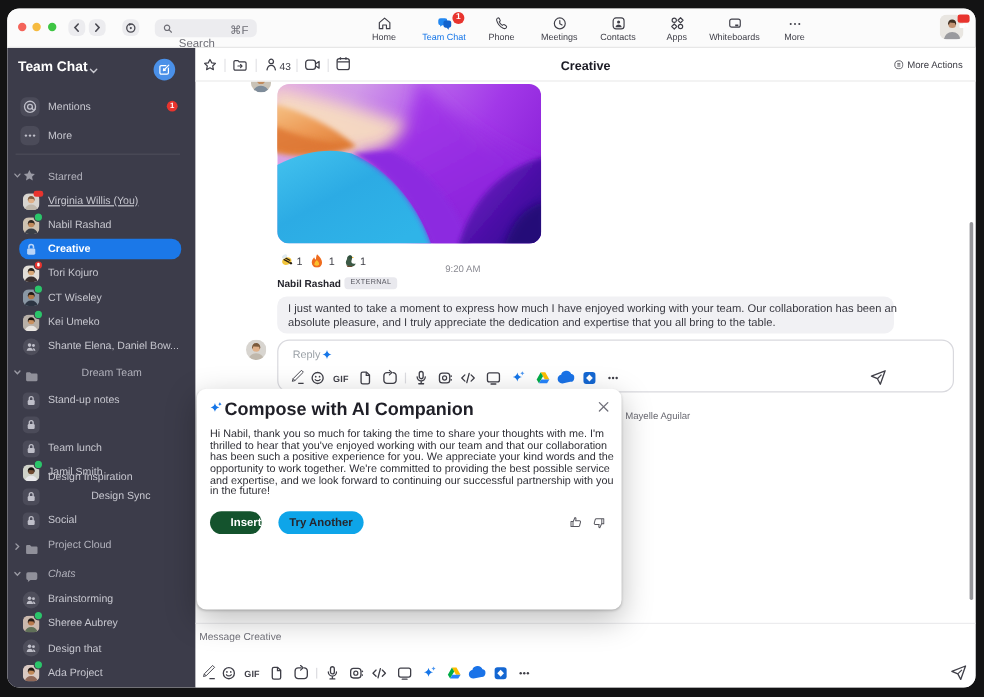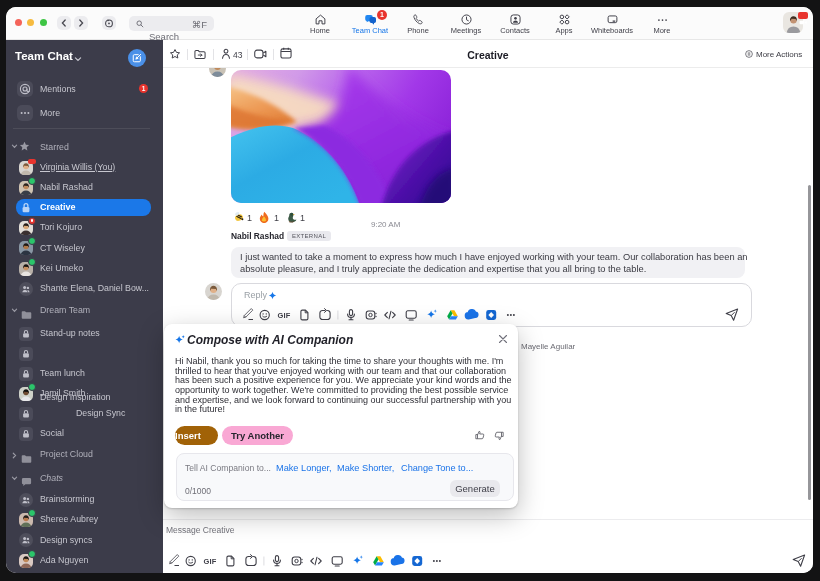--- a/index.html
+++ b/index.html
@@ -250,21 +250,21 @@
           <path d="M6.4 6.1 q1.8 0.1 2.2 2.2 L6.9 8.3 Z" fill="#bfbfc9"></path>
         </svg>
       </div>
     <div class="srow" style="top:242.9px;white-space:nowrap;">Shante Elena, Daniel Bow...</div>
     <svg class="chev" style="top:267.0px;" viewBox="0 0 8 8">
         <path d="M1.6 2.4 L4 5 L6.4 2.4" stroke="#9a9aa4" stroke-width="1.3" fill="none" stroke-linecap="round"></path>
       </svg>
     <div class="abs" style="left:15px;top:265.5px;"><svg width="11" height="10" viewBox="0 0 12 10">
           <path d="M0.8 1.8 a1 1 0 0 1 1-1 L4.3 0.8 L5.6 2.1 L10.2 2.1 a1 1 0 0 1 1 1 L11.2 8 a1 1 0 0 1 -1 1 L1.8 9 a1 1 0 0 1 -1-1 Z" fill="#90909a"></path>
         </svg></div>
-    <div class="shead" style="top:264.7px;">Dream Team</div>
+    <div class="shead" style="top:264.7px;margin-left:28px;">Dream Team</div>
     <div class="lockbox" style="top:286.5px;">
         <svg width="10" height="10" viewBox="0 0 10 10" style="display:block;margin:2px auto;">
           <rect x="2.1" y="4.3" width="5.8" height="4.2" rx="1" fill="#bfbfc9"></rect>
           <path d="M3.4 4.3 L3.4 3.1 a1.6 1.6 0 0 1 3.2 0 L6.6 4.3" stroke="#bfbfc9" stroke-width="1.1" fill="none"></path>
         </svg>
       </div>
     <div class="srow" style="top:287.7px;white-space:nowrap;">Stand-up notes</div>
     <div class="lockbox" style="top:306.5px;">
         <svg width="10" height="10" viewBox="0 0 10 10" style="display:block;margin:2px auto;">
           <rect x="2.1" y="4.3" width="5.8" height="4.2" rx="1" fill="#bfbfc9"></rect>
@@ -337,30 +337,30 @@
     <div class="srow" style="top:474.2px;white-space:nowrap;">Sheree Aubrey</div>
     <div class="dot" style="top:469.0px;"></div>
     <div class="grp" style="top:493.3px;">
         <svg width="10" height="10" viewBox="0 0 10 10" style="display:block;margin:2px auto;">
           <circle cx="3.6" cy="3.6" r="1.5" fill="#bfbfc9"></circle>
           <circle cx="6.9" cy="3.9" r="1.2" fill="#bfbfc9"></circle>
           <path d="M1.2 8.3 q0.5-2.6 2.7-2.6 q2.2 0 2.7 2.6 Z" fill="#bfbfc9"></path>
           <path d="M6.4 6.1 q1.8 0.1 2.2 2.2 L6.9 8.3 Z" fill="#bfbfc9"></path>
         </svg>
       </div>
-    <div class="srow" style="top:494.5px;white-space:nowrap;">Design syncs</div>
+    <div class="srow" style="top:494.5px;white-space:nowrap;">Design that</div>
     <div class="avatar" style="top:513.6px;">
         <svg width="14" height="14" viewBox="0 0 14 14">
           <rect width="14" height="14" fill="#d9c9c2"></rect>
           <circle cx="7" cy="5.6" r="2.7" fill="#c08858"></circle>
           <path d="M4.1 5.4 q0.4-3.1 2.9-3.1 q2.5 0 2.9 3.1 l-0.5 1.2 -0.4-1.7 -4 -0.2 -0.5 1.9 Z" fill="#1c1612"></path>
           <path d="M1.5 14 q1.2-4.6 5.5-4.6 q4.3 0 5.5 4.6 Z" fill="#906858"></path>
         </svg>
       </div>
-    <div class="srow" style="top:514.8px;white-space:nowrap;">Ada Nguyen</div>
+    <div class="srow" style="top:514.8px;white-space:nowrap;">Ada Project</div>
     <div class="dot" style="top:509.6px;"></div>
   </div>
 
   <div class="main">
     <div style="position:absolute;left:0;top:0;width:100%;height:28px;border-bottom:1px solid #ececec;background:#fff;z-index:2;"></div>
     <div style="position:absolute;width:100%;text-align:center;top:9px;font-size:10.5px;font-weight:bold;color:#1b1b24;z-index:3;">Creative</div>
     <svg class="hic" style="left:6px;" width="12" height="13" viewBox="0 0 14 14">
         <path d="M7 1.8 L8.7 5.1 L12.3 5.6 L9.6 8.1 L10.3 11.7 L7 9.9 L3.7 11.7 L4.4 8.1 L1.7 5.6 L5.3 5.1 Z" stroke="#3f3f48" stroke-width="1.15" fill="none" stroke-linejoin="round" transform="translate(0,0.6)"></path>
       </svg>
     <div class="hdiv" style="left:24px;"></div>
@@ -480,21 +480,21 @@
 
     <div style="position:absolute;left:42px;top:243px;width:17px;height:17px;border-radius:50%;overflow:hidden;">
       <svg width="17" height="17" viewBox="0 0 14 14">
           <rect width="14" height="14" fill="#d8d5d0"></rect>
           <circle cx="7" cy="5.6" r="2.7" fill="#e0b088"></circle>
           <path d="M4.1 5.4 q0.4-3.1 2.9-3.1 q2.5 0 2.9 3.1 l-0.5 1.2 -0.4-1.7 -4 -0.2 -0.5 1.9 Z" fill="#7a5a3c"></path>
           <path d="M1.5 14 q1.2-4.6 5.5-4.6 q4.3 0 5.5 4.6 Z" fill="#c0b8ac"></path>
         </svg>
     </div>
 
-    <div style="position:absolute;left:68px;top:243px;width:521px;height:44px;background:#fff;border:1px solid #d9d9de;border-radius:10px;">
+    <div style="position:absolute;left:68px;top:243px;width:564px;height:44px;background:#fff;border:1px solid #d9d9de;border-radius:10px;">
       <div style="position:absolute;left:12px;top:6px;font-size:9px;color:#9aa0a6;">Reply</div>
       <svg style="position:absolute;left:36px;top:7px;" width="9" height="9" viewBox="0 0 12 12">
           <path d="M6 1 C6.6 4 8 5.4 11 6 C8 6.6 6.6 8 6 11 C5.4 8 4 6.6 1 6 C4 5.4 5.4 4 6 1 Z" fill="#1676e8"></path>
         </svg>
       <svg style="position:absolute;left:5px;top:23px;" width="285" height="16" viewBox="0 0 285 16">
           <g transform="translate(8,0)">
             <path d="M-3 11 L6 2 L8 4 L-1 13 Z M-3 11 l-0.8 2.8 L-1 13" stroke="#3f3f48" stroke-width="1" fill="none" transform="scale(0.78) translate(2,0)"></path>
             <path d="M3.5 12.5 L8 12.5" stroke="#3f3f48" stroke-width="1"></path>
           </g>
           <g transform="translate(27.7,0)">
@@ -631,36 +631,28 @@
 
   </div>
 
   <div style="position:absolute;left:802px;top:178px;width:2.5px;height:315px;background:#96969a;border-radius:2px;"></div>
 
   <div style="position:absolute;left:158px;top:317px;width:354px;height:184px;background:#fff;border-radius:8px;box-shadow:0 8px 26px rgba(0,0,0,.26),0 1px 2px rgba(0,0,0,.18);">
     <svg style="position:absolute;left:11px;top:10px;" width="11" height="11" viewBox="0 0 12 12">
         <path d="M4.5 2 C5 4.4 6.1 5.5 8.5 6 C6.1 6.5 5 7.6 4.5 10 C4 7.6 2.9 6.5 0.5 6 C2.9 5.5 4 4.4 4.5 2 Z" fill="#1676e8"></path>
         <path d="M9 1 C9.2 2.2 9.8 2.8 11 3 C9.8 3.2 9.2 3.8 9 5 C8.8 3.8 8.2 3.2 7 3 C8.2 2.8 8.8 2.2 9 1 Z" fill="#1676e8"></path>
       </svg>
-    <div style="position:absolute;left:23px;top:9px;font-size:12px;font-weight:bold;color:#1f1f27;font-style:italic;">Compose with AI Companion</div>
+    <div style="position:absolute;left:23px;top:9px;font-size:15px;font-weight:bold;color:#1f1f27;">Compose with AI Companion</div>
     <svg style="position:absolute;left:334px;top:10px;" width="10" height="10" viewBox="0 0 10 10">
         <path d="M1.5 1.5 L8.5 8.5 M8.5 1.5 L1.5 8.5" stroke="#70707a" stroke-width="1.1" stroke-linecap="round"></path>
       </svg>
     <div style="position:absolute;left:11px;top:33px;width:340px;font-size:9px;line-height:9.65px;color:#2f2f36;white-space:nowrap;">Hi Nabil, thank you so much for taking the time to share your thoughts with me. I'm<br>thrilled to hear that you've enjoyed working with our team and that our collaboration<br>has been such a positive experience for you. We appreciate your kind words and the<br>opportunity to work together. We're committed to providing the best possible service<br>and expertise, and we look forward to continuing our successful partnership with you<br>in the future!</div>
-    <div style="position:absolute;left:11px;top:102px;width:43px;height:19px;border-radius:9.5px;background:#a16207;color:#fff;font-size:9.5px;font-weight:bold;text-align:left;line-height:19px;">Insert</div>
-    <div style="position:absolute;left:58px;top:102px;width:71px;height:19px;border-radius:9.5px;background:#f9a8d4;color:#26262e;font-size:9.5px;font-weight:bold;text-align:center;line-height:19px;">Try Another</div>
+    <div style="position:absolute;left:11px;top:102px;width:43px;height:19px;border-radius:9.5px;background:#14532d;color:#fff;font-size:9.5px;font-weight:bold;text-align:right;line-height:19px;">Insert</div>
+    <div style="position:absolute;left:68px;top:102px;width:71px;height:19px;border-radius:9.5px;background:#0ea5e9;color:#26262e;font-size:9.5px;font-weight:bold;text-align:center;line-height:19px;">Try Another</div>
     <svg style="position:absolute;left:311px;top:106px;" width="10" height="10" viewBox="0 0 12 12">
         <path d="M1 5.5 L3 5.5 L3 10.5 L1 10.5 Z M3 6 L5 1.5 C5.8 1.7 6.2 2.3 6 3.2 L5.6 4.8 L9.5 4.8 C10.3 4.8 10.7 5.4 10.5 6.2 L9.6 9.6 C9.4 10.2 9 10.5 8.4 10.5 L3 10.5" stroke="#56565e" stroke-width="1" fill="none" stroke-linejoin="round"></path>
       </svg>
     <svg style="position:absolute;left:330px;top:107px;" width="10" height="10" viewBox="0 0 12 12" transform="rotate(180)">
         <path d="M1 5.5 L3 5.5 L3 10.5 L1 10.5 Z M3 6 L5 1.5 C5.8 1.7 6.2 2.3 6 3.2 L5.6 4.8 L9.5 4.8 C10.3 4.8 10.7 5.4 10.5 6.2 L9.6 9.6 C9.4 10.2 9 10.5 8.4 10.5 L3 10.5" stroke="#56565e" stroke-width="1" fill="none" stroke-linejoin="round"></path>
       </svg>
-    <div style="position:absolute;left:12px;top:129px;width:338px;height:48px;background:#f8f9fb;border:1px solid #e7e7ec;border-radius:8px;">
-      <div style="position:absolute;left:8px;top:9px;font-size:8.6px;color:#7a7a82;">Tell AI Companion to...</div>
-      <div style="position:absolute;left:99px;top:8.5px;font-size:9.2px;color:#1a73e8;">Make Longer,</div>
-      <div style="position:absolute;left:160px;top:8.5px;font-size:9.2px;color:#1a73e8;">Make Shorter,</div>
-      <div style="position:absolute;left:224px;top:8.5px;font-size:9.2px;color:#1a73e8;">Change Tone to...</div>
-      <div style="position:absolute;left:8px;top:32px;font-size:8.5px;color:#6e6e76;">0/1000</div>
-      <div style="position:absolute;left:273px;top:26px;width:50px;height:17px;border-radius:6px;background:#e9e9ed;color:#3f3f48;font-size:9.5px;text-align:center;line-height:17px;">Generate</div>
-    </div>
   </div>
 
 </div>
 
 </body></html>

